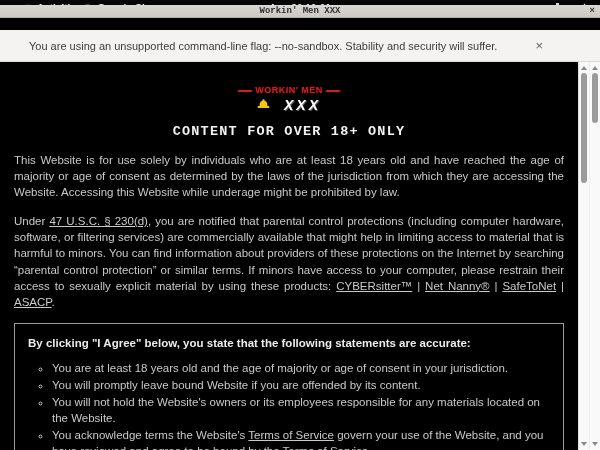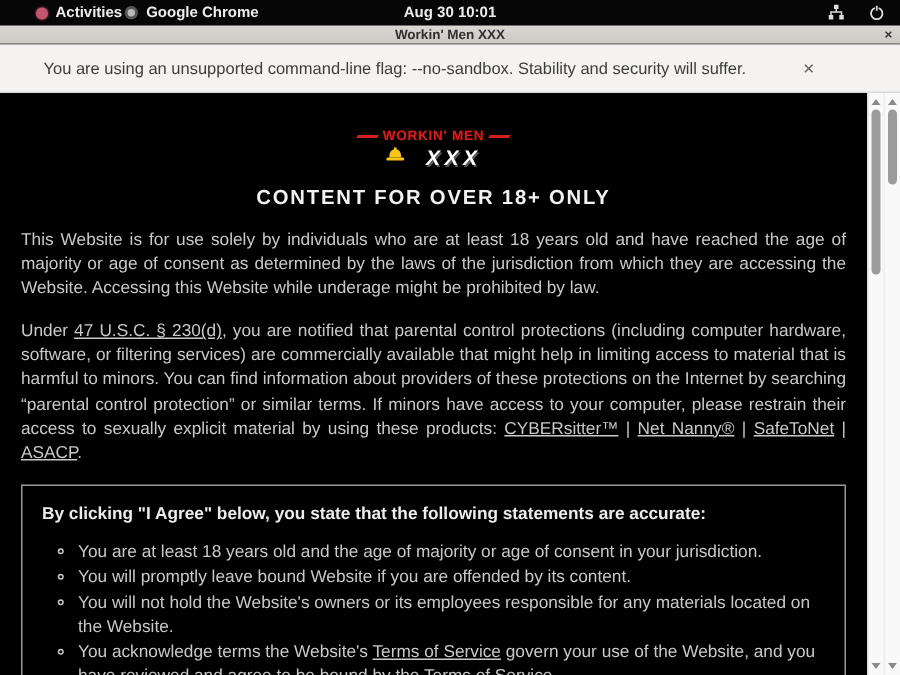--- a/index.html
+++ b/index.html
@@ -24,25 +24,25 @@
     background:#bbb; border:2px solid #555;
   }
   .tb-clock {
     position:absolute; left:0; right:0; text-align:center; pointer-events:none;
   }
   .topbar-right { margin-left:auto; display:flex; align-items:center; gap:16px; padding-right:10px; }
   .topbar-right svg { display:block; }
 
   
   .titlebar {
-    position:absolute; left:0; top:17px; width:600px; height:13px;
+    position:absolute; left:0; top:5px; width:600px; height:13px;
     background:linear-gradient(#dad6d1,#ccc8c3);
     border-bottom:1px solid #b2aea9;
     display:flex; align-items:center; justify-content:center;
-    font-size:9px; font-weight:bold; color:#2f2f2f;
+    font-size:9px; font-weight:bold; color:#2f2f2f;font-family:Liberation Mono, monospace;
   }
   .titlebar-close {
     position:absolute; right:5px; top:1px; font-size:9px; font-weight:bold;
     color:#333; cursor:default; line-height:11px;
   }
 
   
   .infobar {
     position:absolute; left:0; top:30px; width:600px; height:32px;
     background:#f4f3f1; border-bottom:1px solid #dadada;
@@ -70,21 +70,21 @@
   .logo-swoosh { display:inline-block; width:14px; height:2px; background:#d41f1f; transform:skewX(-30deg); }
   .logo-bottom { display:flex; align-items:flex-end; gap:14px; margin-top:1px; }
   .logo-xxx {
     color:#fff; font-weight:900; font-style:italic; font-size:14px; letter-spacing:3px;
     text-shadow:1px 1px 0 #5a5a5a;
   }
 
   
   .age-heading {
     margin-top:12px; text-align:center; color:#f2f2f2; font-size:13.5px;
-    font-weight:600; letter-spacing:1.2px;
+    font-weight:600; letter-spacing:1.2px;font-family:Liberation Mono, monospace;
   }
 
   
   .para {
     margin:13px 14px 0; font-size:11.5px; line-height:1.4; text-align:justify;
     color:#c9c9c9;
   }
   .para a, .agreement-box a { color:#c9c9c9; text-decoration:underline; cursor:pointer; }
 
   

